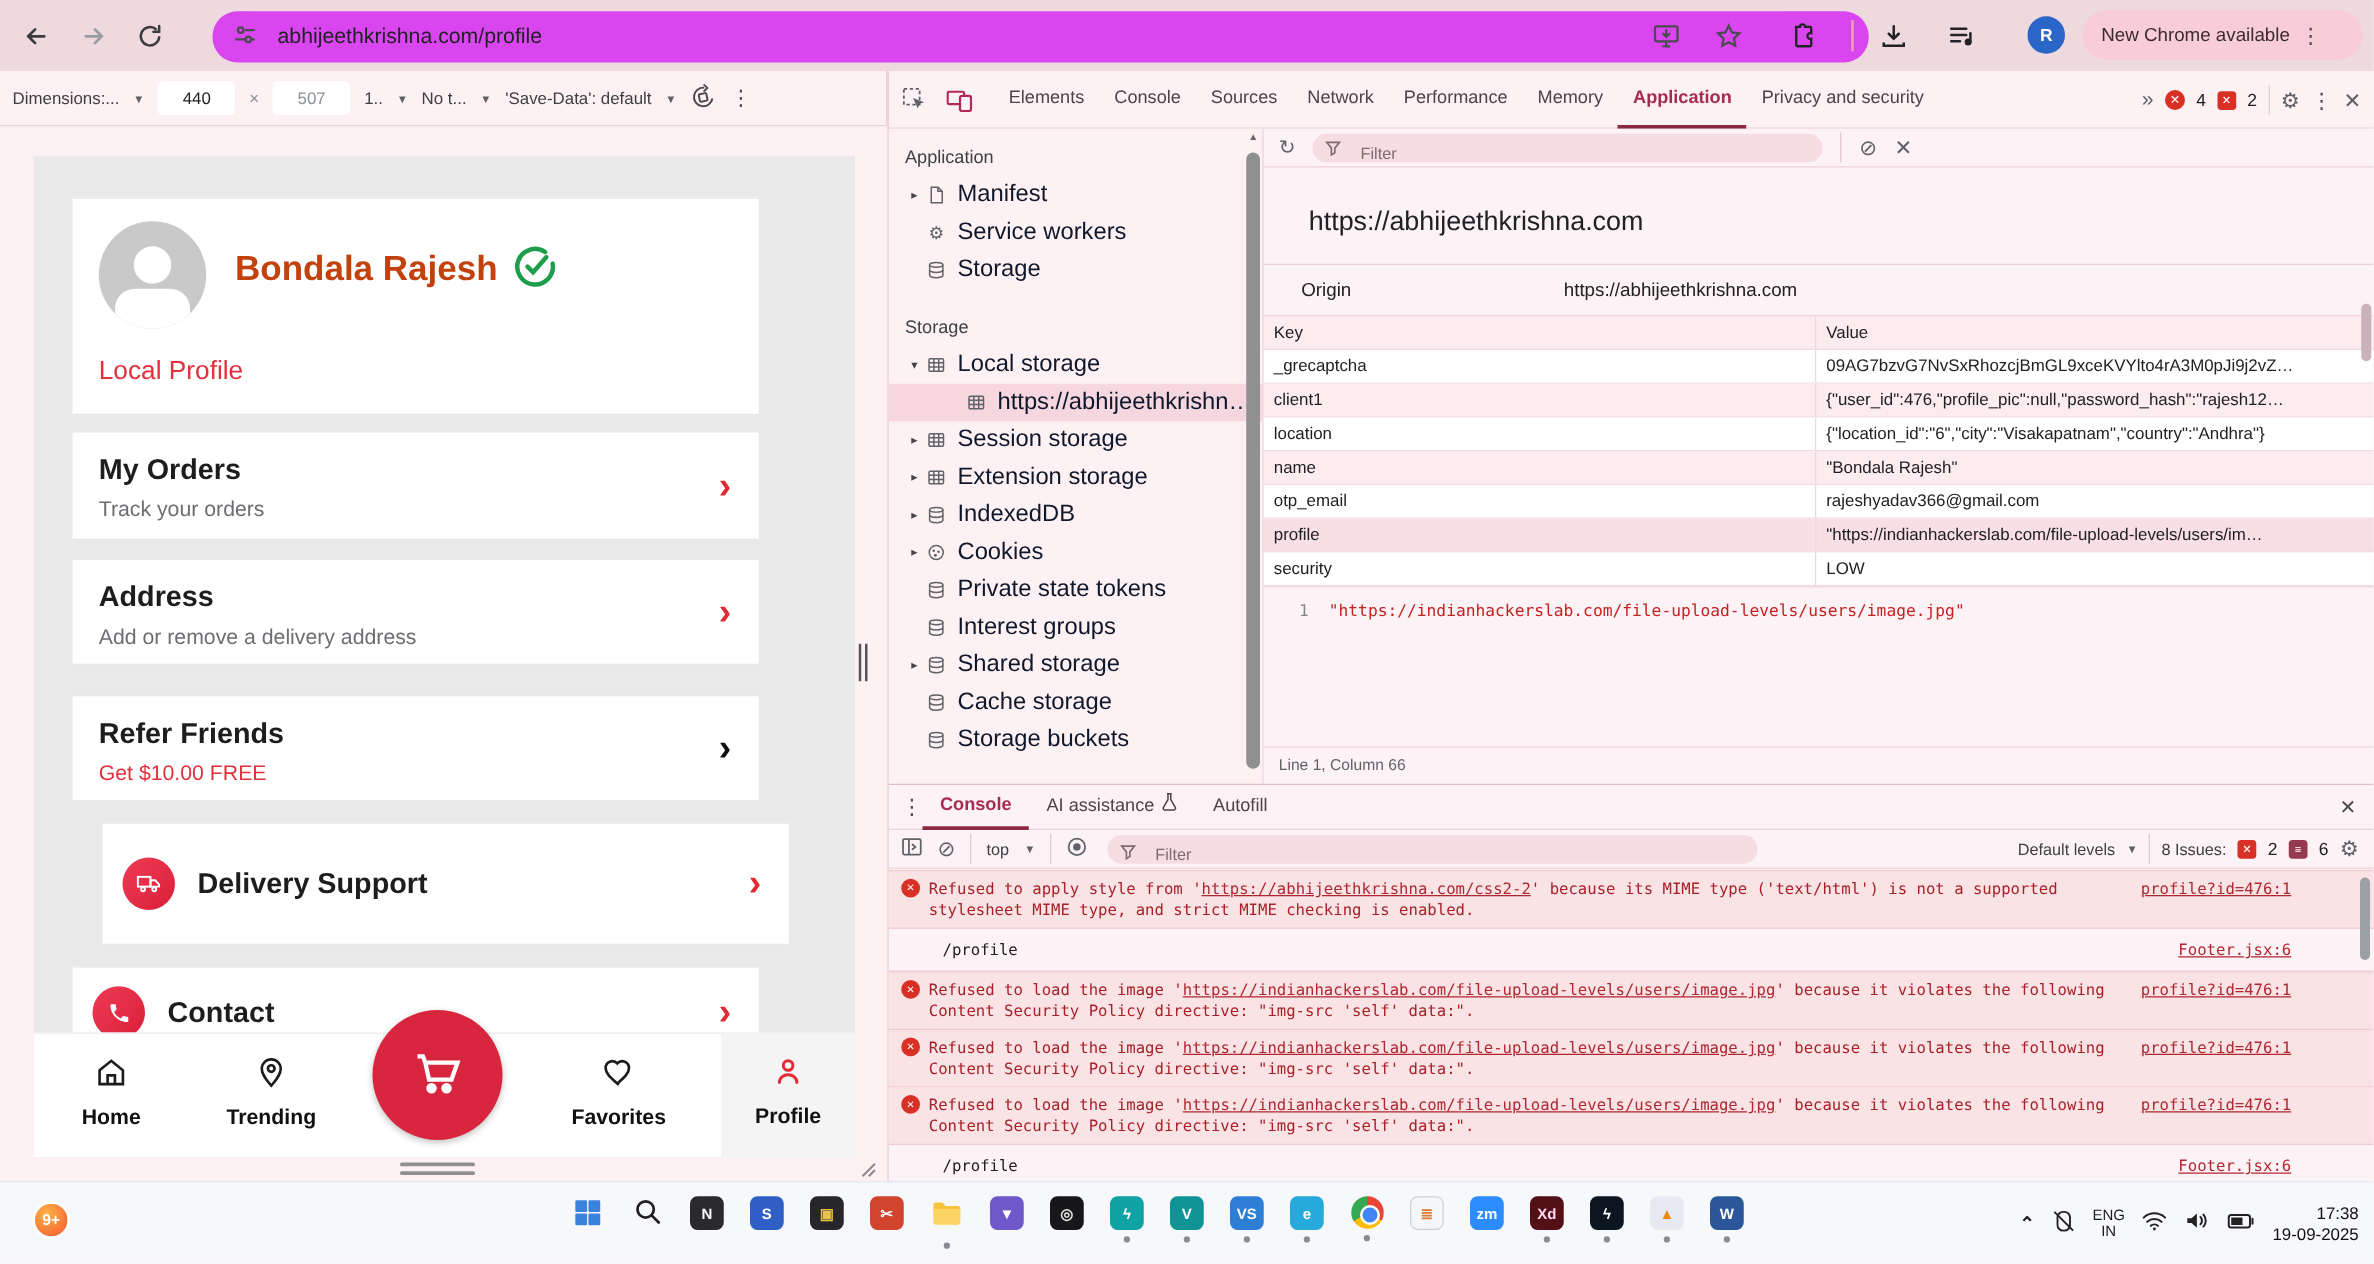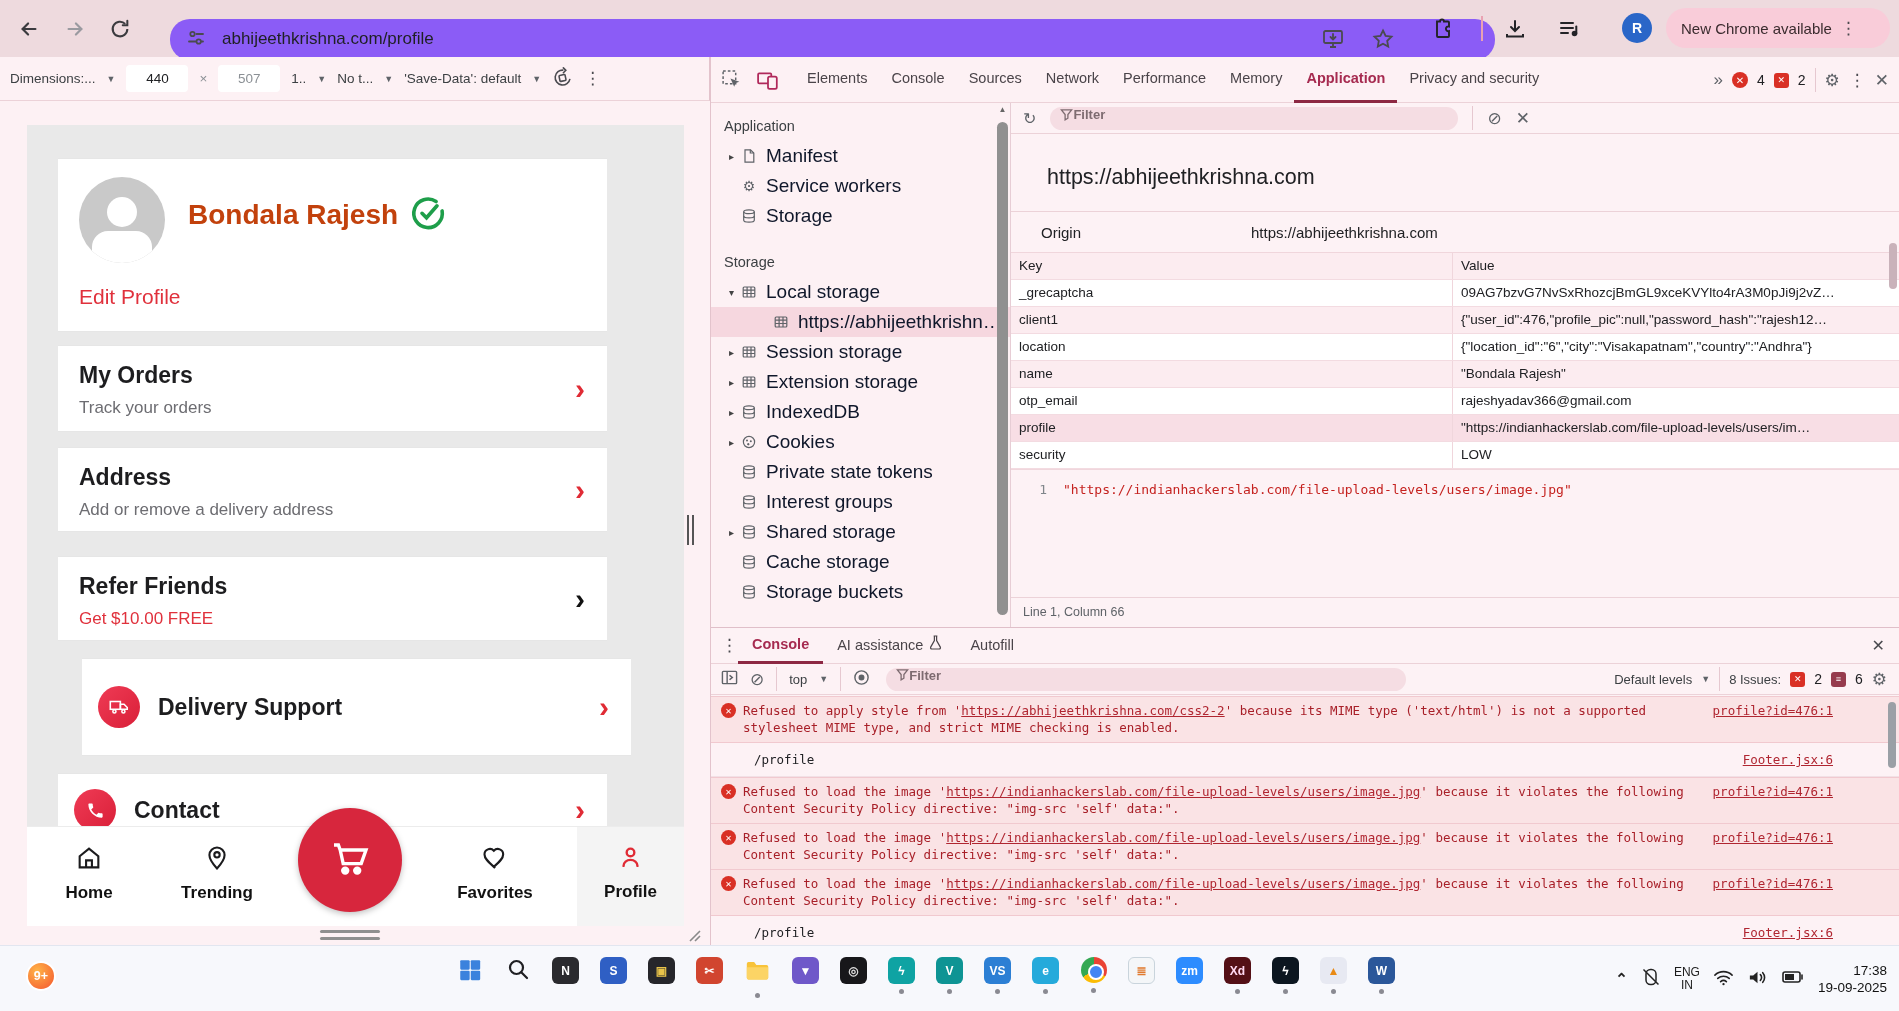--- a/index.html
+++ b/index.html
@@ -4,21 +4,21 @@
 <style>
   * { margin:0; padding:0; box-sizing:border-box; }
   html,body { width:1899px; height:1011px; overflow:hidden;
     font-family:"Liberation Sans",sans-serif; background:#fdf1f4; }
   #root { position:relative; width:1899px; height:1011px; }
   .mono { font-family:"DejaVu Sans Mono",monospace; }
 
   
   .bbar { position:absolute; left:0; top:0; width:1899px; height:57px; background:#eedade; }
   .bic { position:absolute; top:14px; width:30px; height:30px; display:flex; align-items:center; justify-content:center; cursor:pointer; }
-  .urlpill { position:absolute; left:170px; top:19px; width:1325px; height:41px; border-radius:20px; background:#8b5cf6; }
+  .urlpill { position:absolute; left:170px; top:9px; width:1325px; height:41px; border-radius:20px; background:#d946ef; }
   .urlpill .siteinfo { position:absolute; left:16px; top:9px; }
   .urlpill .url { position:absolute; left:52px; top:0; line-height:39px; font-size:17px; color:#1f2023; }
   .pillic { position:absolute; top:8px; width:24px; height:24px; }
   .vd { position:absolute; left:1481px; top:16px; width:2px; height:25px; background:#e9a2b2; }
   .avatar { position:absolute; left:1622px; top:13px; width:30px; height:30px; border-radius:50%; background:#2a66c8; color:#fff; font-size:14px; font-weight:bold; display:flex; align-items:center; justify-content:center; }
   .newchrome { position:absolute; left:1666px; top:8px; width:224px; height:40px; border-radius:20px; background:#f9ccd9; display:flex; align-items:center; }
   .newchrome span.lbl { margin-left:15px; font-size:15px; color:#3a2b2e; }
   .kebab { color:#4a4a4f; font-size:17px; letter-spacing:0; }
   .newchrome .kebab { margin-left:8px; }
 
@@ -88,21 +88,21 @@
   .trow .tlabel { margin-left:7px; font-size:19px; color:#0f172a; white-space:nowrap; overflow:hidden; }
   .trow.child { padding-left:32px; }
   .trow.selected { background:#f6d7df; }
   .sscroll { position:absolute; right:1px; top:2px; bottom:4px; width:13px; }
   .sscroll .up { text-align:center; font-size:8px; color:#666; }
   .sscroll .thumb { position:absolute; left:1px; right:1px; top:17px; bottom:8px; background:#909090; border-radius:6px; }
 
   .sview { flex:1; position:relative; background:#fdf2f5; }
   .svtb { height:31px; border-bottom:1px solid #ecd2d8; display:flex; align-items:center; }
   .refresh { margin-left:12px; font-size:16px; color:#5f6368; cursor:pointer; }
-  .fpill { margin-left:14px; width:408px; height:23px; border-radius:12px; background:#f5dde3; display:flex; align-items:flex-start; padding-left:10px; gap:0;font-weight:bold; }
+  .fpill { margin-left:14px; width:408px; height:23px; border-radius:12px; background:#f5dde3; display:flex; align-items:flex-end; padding-left:10px; gap:15px; }
   .fpill .ftxt { font-size:13px; color:#7d6b70; }
   .svtb .tbsep { margin-left:14px; }
   .svtb .gico { margin-left:14px; }
   .svtitle { height:78px; line-height:86px; padding-left:36px; font-size:21.5px; color:#202124; border-bottom:1px solid #ecd2d8; font-weight:500; }
   .svorigin { height:40px; display:flex; align-items:center; font-size:15px; color:#202124; }
   .svorigin .olabel { padding-left:30px; width:240px; flex:none; }
   .kvtable { border-top:1px solid #f0d6dc; }
   .tr { height:27px; display:flex; border-bottom:1px solid #f3dbe1; background:#fff; }
   .tr.hd, .tr.odd { background:#fcecf0; }
   .tr.selected { background:#f8dee5; }
@@ -254,21 +254,21 @@
             <div class="head"></div>
             <div class="bodyshape"></div>
           </div>
         <div class="pname">Bondala Rajesh</div>
         <span class="pcheck">
           <svg width="36" height="36" viewBox="0 0 24 24" fill="none" stroke="#1e9e4a" stroke-width="2.4" stroke-linecap="round">
               <path d="M21.4 10.6a9.5 9.5 0 1 1-4-6.2"></path>
               <path d="M8 12.2l3 3 7-8"></path>
             </svg>
         </span>
-        <div class="editp">Edit Profile</div>
+        <div class="editp">Local Profile</div>
       </section>
 
       <section class="card s2">
         <div class="mtitle">My Orders</div>
         <div class="msub">Track your orders</div>
         <span class="chev">›</span>
       </section>
 
       <section class="card s3">
         <div class="mtitle">Address</div>

